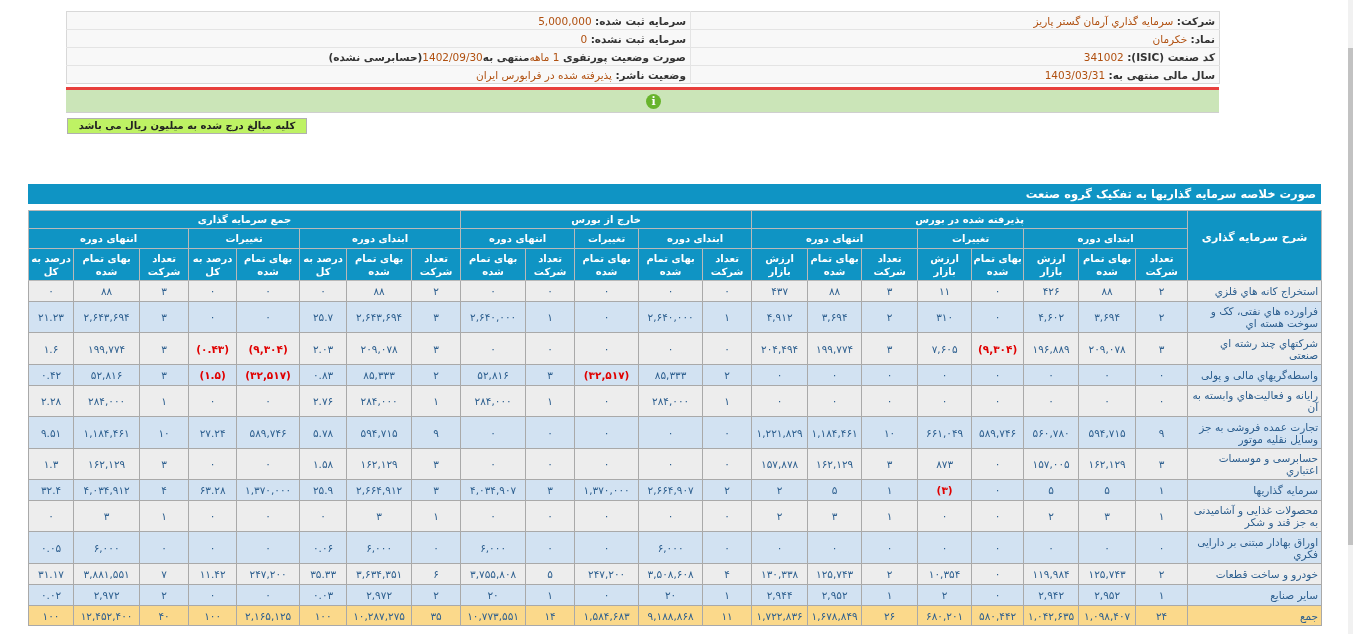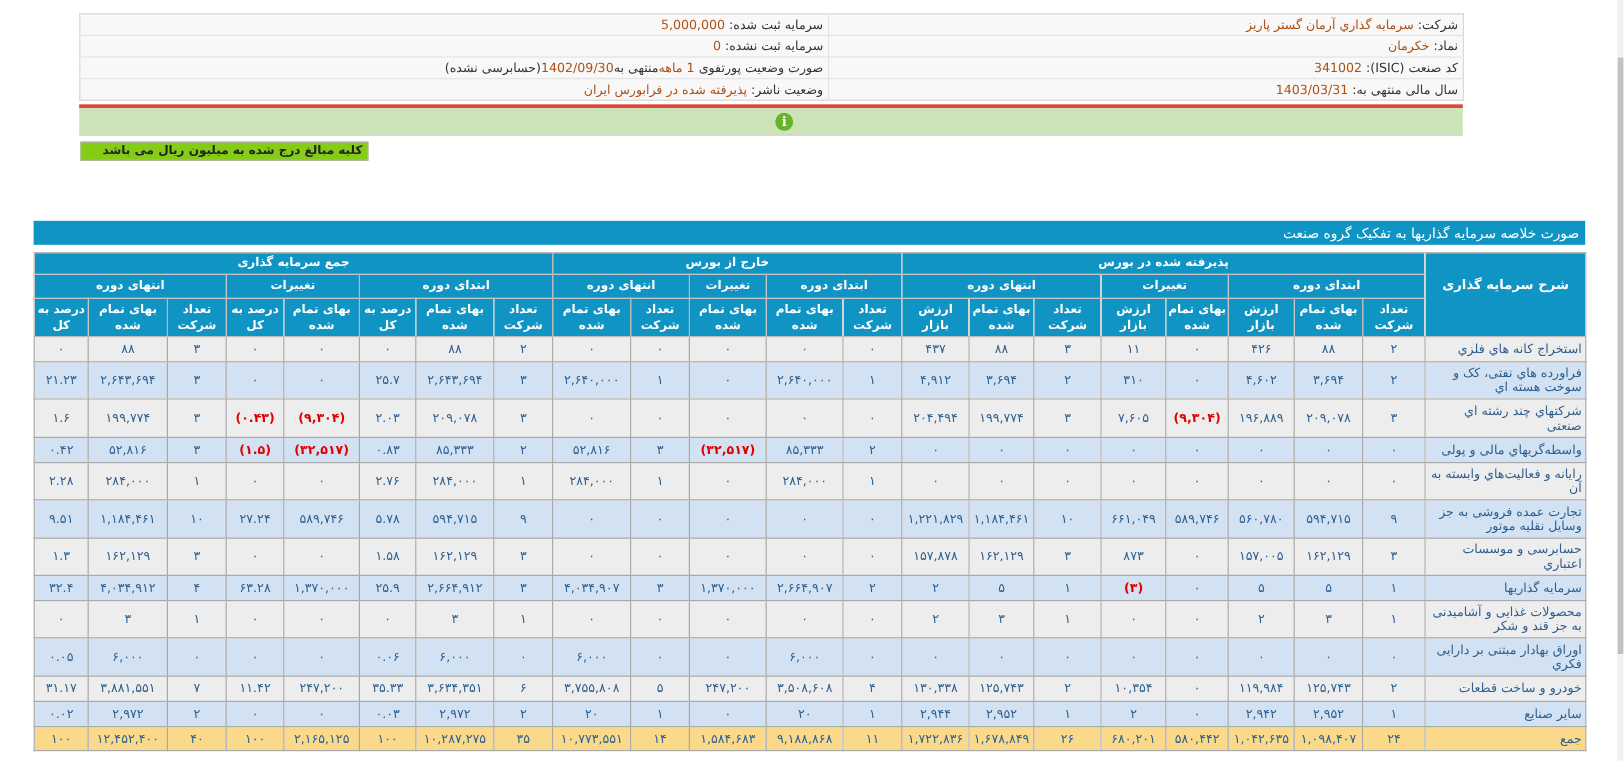--- a/index.html
+++ b/index.html
@@ -28,21 +28,21 @@
     border-bottom: 1px solid #e4e4e4;
     padding: 0 4px;
     font-size: 10.5px;
     white-space: nowrap;
     overflow: hidden;
     vertical-align: middle;
   }
   .info-panel tr:last-child td { border-bottom: none; }
   .info-panel td.right-col { width: 529px; border-left: 1px solid #e4e4e4; text-align: right; }
   .info-panel td.left-col  { width: 624px; }
-  .info-label { font-weight: normal; color: #333333; }
+  .info-label { font-weight: bold; color: #333333; }
   .info-value { color: #b05010; }
 
   
   .alert-bar {
     position: absolute;
     top: 87px; left: 66px; width: 1153px; height: 26px;
     background: #cbe5b8;
     border-top: 3px solid #e8403d;
     border-bottom: 1px solid #cfcfcf;
     display: flex;
@@ -65,37 +65,37 @@
     text-align: center;
     font-family: "DejaVu Serif", serif;
     flex: 0 0 auto;
   }
 
   
   .amounts-note {
     position: absolute;
     top: 118px; left: 67px; width: 240px; height: 16px;
     border: 1px solid #b0b0b0;
-    background: #84cc16;
+    background: #bef264;
     font-size: 10px;
     font-weight: bold;
     color: #222222;
-    text-align: right;
+    text-align: center;
     padding: 0 4px;
     line-height: 14px;
     white-space: nowrap;
   }
 
   
   .table-title {
     position: absolute;
     top: 184px; left: 28px; width: 1293px; height: 20px;
     background: #0f94c4;
     color: #ffffff;
-    font-weight: normal;
+    font-weight: bold;
     font-size: 11.5px;
     line-height: 20px;
     padding: 0 5px;
     text-align: right;
   }
   .main-table {
     position: absolute;
     top: 210px; left: 28px;
     width: 1293px;
     border-collapse: collapse;

